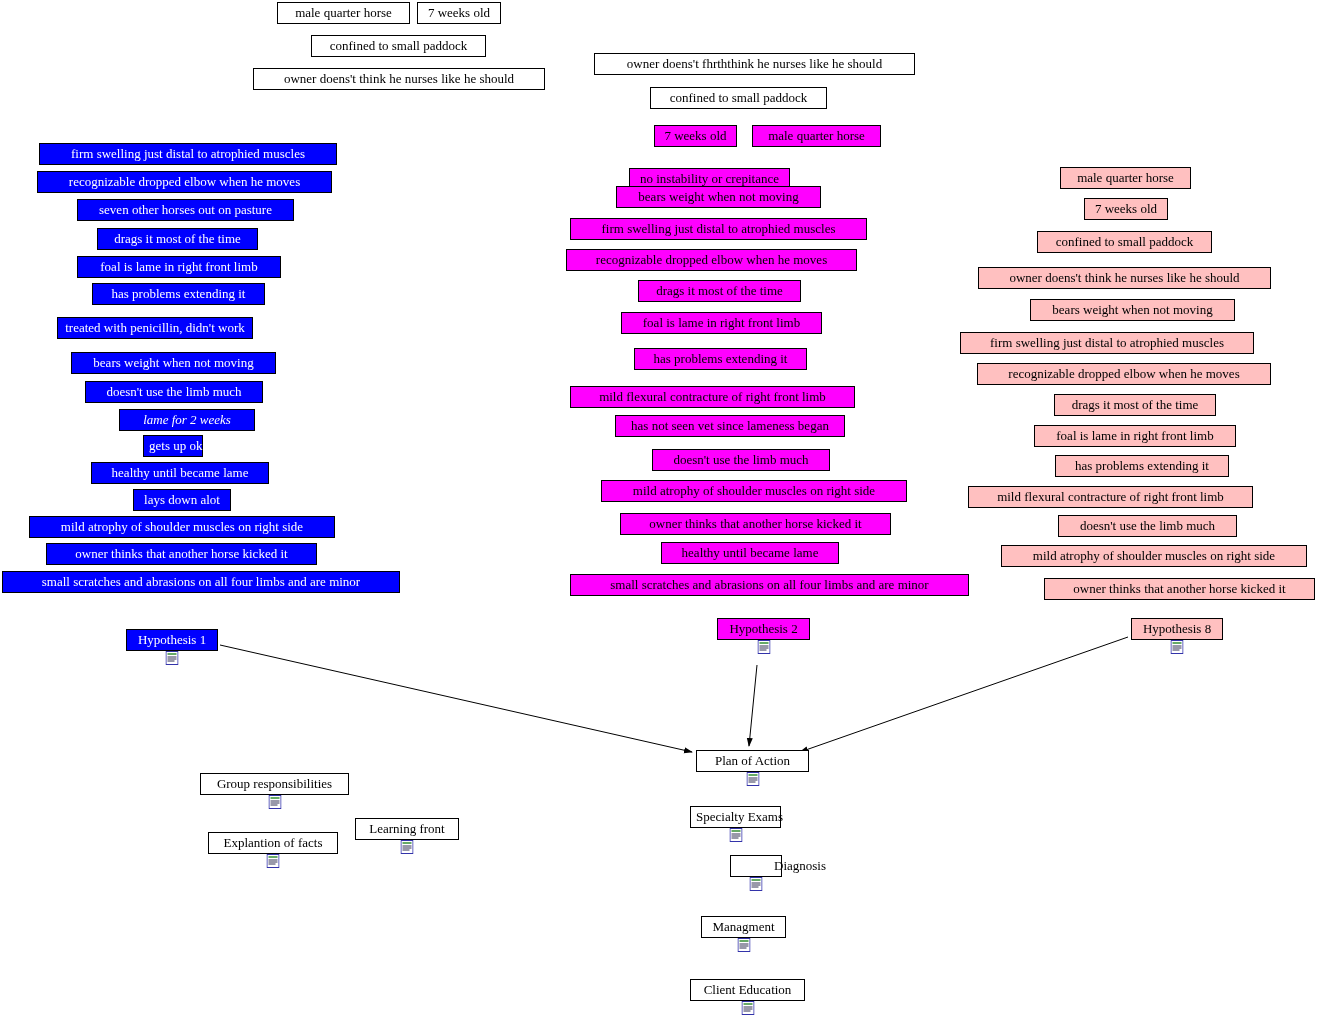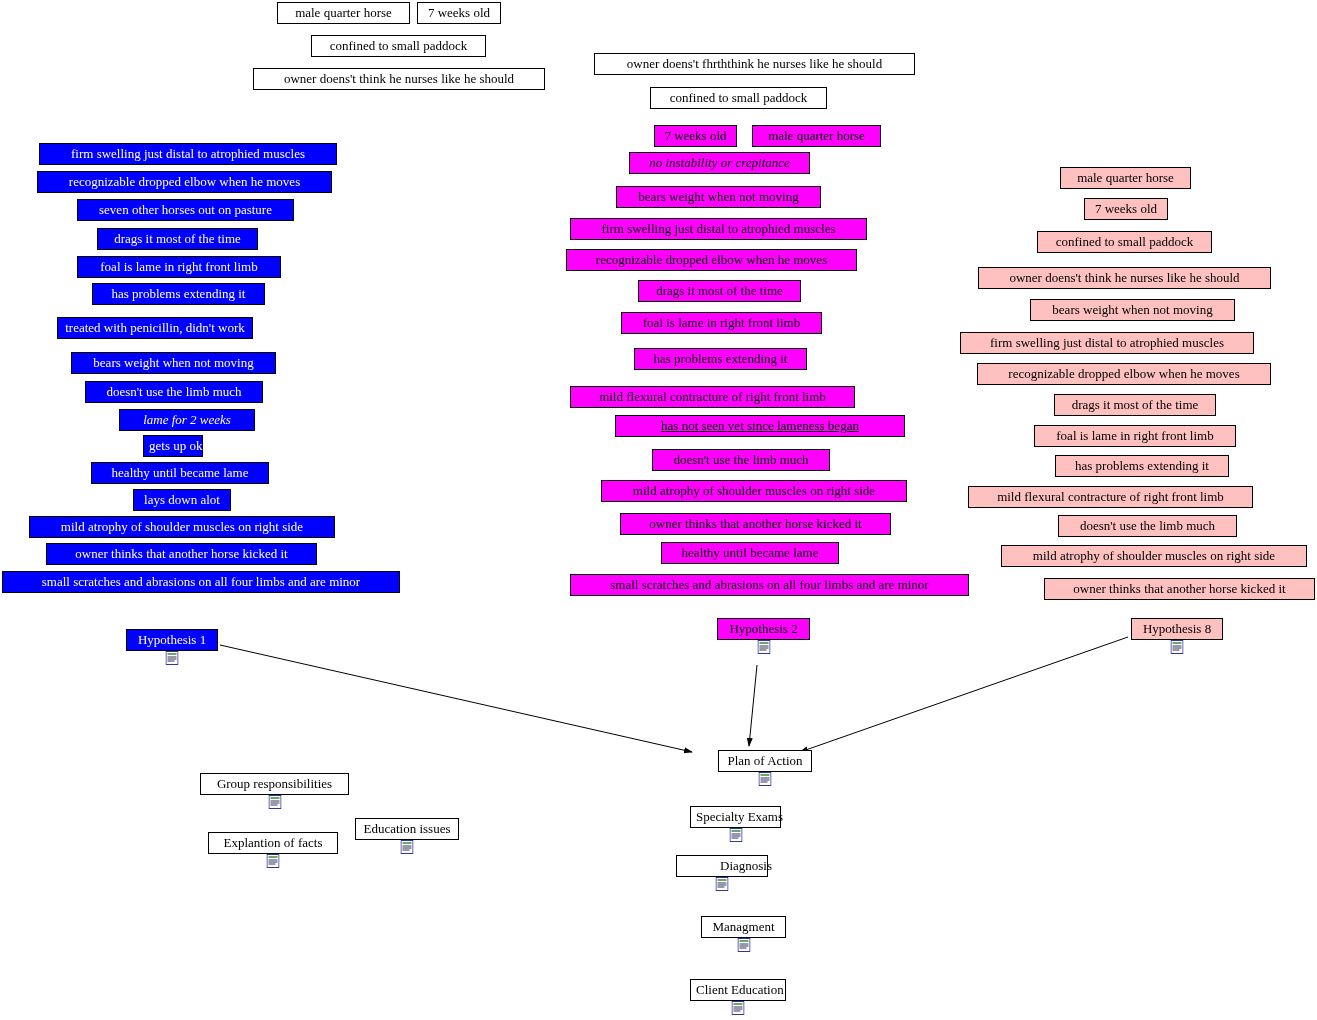--- a/index.html
+++ b/index.html
@@ -96,29 +96,29 @@
       <div class="node blue" style="left: 85px; top: 381px; width: 178px;"><span>doesn't use the limb much</span></div>
       <div class="node blue" style="left: 119px; top: 409px; width: 136px; font-style: italic;"><span>lame for 2 weeks</span></div>
       <div class="node blue" style="left: 143px; top: 435px; width: 60px;"><span>gets up ok</span></div>
       <div class="node blue" style="left: 91px; top: 462px; width: 178px;"><span>healthy until became lame</span></div>
       <div class="node blue" style="left: 133px; top: 489px; width: 98px;"><span>lays down alot</span></div>
       <div class="node blue" style="left: 29px; top: 516px; width: 306px;"><span>mild atrophy of shoulder muscles on right side</span></div>
       <div class="node blue" style="left: 46px; top: 543px; width: 271px;"><span>owner thinks that another horse kicked it</span></div>
       <div class="node blue" style="left: 2px; top: 571px; width: 398px;"><span>small scratches and abrasions on all four limbs and are minor</span></div>
       <div class="node magenta" style="left: 654px; top: 125px; width: 83px;"><span>7 weeks old</span></div>
       <div class="node magenta" style="left: 752px; top: 125px; width: 129px;"><span>male quarter horse</span></div>
-      <div class="node magenta" style="left: 629px; top: 152px; width: 181px; font-style: italic;"><span>no instability or crepitance</span></div>
+      <div class="node magenta" style="left: 629px; top: 168px; width: 161px;"><span>no instability or crepitance</span></div>
       <div class="node magenta" style="left: 616px; top: 186px; width: 205px;"><span>bears weight when not moving</span></div>
       <div class="node magenta" style="left: 570px; top: 218px; width: 297px;"><span>firm swelling just distal to atrophied muscles</span></div>
       <div class="node magenta" style="left: 566px; top: 249px; width: 291px;"><span>recognizable dropped elbow when he moves</span></div>
       <div class="node magenta" style="left: 638px; top: 280px; width: 163px;"><span>drags it most of the time</span></div>
       <div class="node magenta" style="left: 621px; top: 312px; width: 201px;"><span>foal is lame in right front limb</span></div>
       <div class="node magenta" style="left: 634px; top: 348px; width: 173px;"><span>has problems extending it</span></div>
       <div class="node magenta" style="left: 570px; top: 386px; width: 285px;"><span>mild flexural contracture of right front limb</span></div>
-      <div class="node magenta" style="left: 615px; top: 415px; width: 290px; text-decoration: underline;"><span>has not seen vet since lameness began</span></div>
+      <div class="node magenta" style="left: 615px; top: 415px; width: 230px;"><span>has not seen vet since lameness began</span></div>
       <div class="node magenta" style="left: 652px; top: 449px; width: 178px;"><span>doesn't use the limb much</span></div>
       <div class="node magenta" style="left: 601px; top: 480px; width: 306px;"><span>mild atrophy of shoulder muscles on right side</span></div>
       <div class="node magenta" style="left: 620px; top: 513px; width: 271px;"><span>owner thinks that another horse kicked it</span></div>
       <div class="node magenta" style="left: 661px; top: 542px; width: 178px;"><span>healthy until became lame</span></div>
       <div class="node magenta" style="left: 570px; top: 574px; width: 399px;"><span>small scratches and abrasions on all four limbs and are minor</span></div>
       <div class="node pink" style="left: 1060px; top: 167px; width: 131px;"><span>male quarter horse</span></div>
       <div class="node pink" style="left: 1084px; top: 198px; width: 84px;"><span>7 weeks old</span></div>
       <div class="node pink" style="left: 1037px; top: 231px; width: 175px;"><span>confined to small paddock</span></div>
       <div class="node pink" style="left: 978px; top: 267px; width: 293px;"><span>owner doens't think he nurses like he should</span></div>
       <div class="node pink" style="left: 1030px; top: 299px; width: 205px;"><span>bears weight when not moving</span></div>
@@ -145,63 +145,63 @@
   <line x1="2" y1="8" x2="11" y2="8" stroke="#333355" stroke-width="1"></line>
   <line x1="2" y1="10" x2="9" y2="10" stroke="#333355" stroke-width="1"></line>
 </svg></div>
       <div class="node pink" style="left: 1131px; top: 618px; width: 92px;"><span>Hypothesis 8</span><svg class="doc-icon" viewBox="0 0 13 14" xmlns="http://www.w3.org/2000/svg">
   <rect x="0.5" y="0.5" width="12" height="13" fill="#ffffff" stroke="#3333aa" stroke-width="1"></rect>
   <rect x="2" y="2" width="9" height="2" fill="#66aa66"></rect>
   <line x1="2" y1="6" x2="11" y2="6" stroke="#333355" stroke-width="1"></line>
   <line x1="2" y1="8" x2="11" y2="8" stroke="#333355" stroke-width="1"></line>
   <line x1="2" y1="10" x2="9" y2="10" stroke="#333355" stroke-width="1"></line>
 </svg></div>
-      <div class="node plain" style="left: 696px; top: 750px; width: 94px; margin-left: 22px;"><span>Plan of Action</span><svg class="doc-icon" viewBox="0 0 13 14" xmlns="http://www.w3.org/2000/svg">
+      <div class="node plain" style="left: 696px; top: 750px; width: 113px;"><span>Plan of Action</span><svg class="doc-icon" viewBox="0 0 13 14" xmlns="http://www.w3.org/2000/svg">
   <rect x="0.5" y="0.5" width="12" height="13" fill="#ffffff" stroke="#3333aa" stroke-width="1"></rect>
   <rect x="2" y="2" width="9" height="2" fill="#66aa66"></rect>
   <line x1="2" y1="6" x2="11" y2="6" stroke="#333355" stroke-width="1"></line>
   <line x1="2" y1="8" x2="11" y2="8" stroke="#333355" stroke-width="1"></line>
   <line x1="2" y1="10" x2="9" y2="10" stroke="#333355" stroke-width="1"></line>
 </svg></div>
       <div class="node plain" style="left: 690px; top: 806px; width: 91px;"><span>Specialty Exams</span><svg class="doc-icon" viewBox="0 0 13 14" xmlns="http://www.w3.org/2000/svg">
   <rect x="0.5" y="0.5" width="12" height="13" fill="#ffffff" stroke="#3333aa" stroke-width="1"></rect>
   <rect x="2" y="2" width="9" height="2" fill="#66aa66"></rect>
   <line x1="2" y1="6" x2="11" y2="6" stroke="#333355" stroke-width="1"></line>
   <line x1="2" y1="8" x2="11" y2="8" stroke="#333355" stroke-width="1"></line>
   <line x1="2" y1="10" x2="9" y2="10" stroke="#333355" stroke-width="1"></line>
 </svg></div>
-      <div class="node plain" style="left: 676px; top: 855px; width: 92px; padding-left: 43px;"><span>Diagnosis</span><svg class="doc-icon" viewBox="0 0 13 14" xmlns="http://www.w3.org/2000/svg">
+      <div class="node plain" style="left: 730px; top: 855px; width: 52px; padding-left: 43px;"><span>Diagnosis</span><svg class="doc-icon" viewBox="0 0 13 14" xmlns="http://www.w3.org/2000/svg">
   <rect x="0.5" y="0.5" width="12" height="13" fill="#ffffff" stroke="#3333aa" stroke-width="1"></rect>
   <rect x="2" y="2" width="9" height="2" fill="#66aa66"></rect>
   <line x1="2" y1="6" x2="11" y2="6" stroke="#333355" stroke-width="1"></line>
   <line x1="2" y1="8" x2="11" y2="8" stroke="#333355" stroke-width="1"></line>
   <line x1="2" y1="10" x2="9" y2="10" stroke="#333355" stroke-width="1"></line>
 </svg></div>
       <div class="node plain" style="left: 701px; top: 916px; width: 85px;"><span>Managment</span><svg class="doc-icon" viewBox="0 0 13 14" xmlns="http://www.w3.org/2000/svg">
   <rect x="0.5" y="0.5" width="12" height="13" fill="#ffffff" stroke="#3333aa" stroke-width="1"></rect>
   <rect x="2" y="2" width="9" height="2" fill="#66aa66"></rect>
   <line x1="2" y1="6" x2="11" y2="6" stroke="#333355" stroke-width="1"></line>
   <line x1="2" y1="8" x2="11" y2="8" stroke="#333355" stroke-width="1"></line>
   <line x1="2" y1="10" x2="9" y2="10" stroke="#333355" stroke-width="1"></line>
 </svg></div>
-      <div class="node plain" style="left: 690px; top: 979px; width: 96px;"><span>Client Education</span><svg class="doc-icon" viewBox="0 0 13 14" xmlns="http://www.w3.org/2000/svg">
+      <div class="node plain" style="left: 690px; top: 979px; width: 115px;"><span>Client Education</span><svg class="doc-icon" viewBox="0 0 13 14" xmlns="http://www.w3.org/2000/svg">
   <rect x="0.5" y="0.5" width="12" height="13" fill="#ffffff" stroke="#3333aa" stroke-width="1"></rect>
   <rect x="2" y="2" width="9" height="2" fill="#66aa66"></rect>
   <line x1="2" y1="6" x2="11" y2="6" stroke="#333355" stroke-width="1"></line>
   <line x1="2" y1="8" x2="11" y2="8" stroke="#333355" stroke-width="1"></line>
   <line x1="2" y1="10" x2="9" y2="10" stroke="#333355" stroke-width="1"></line>
 </svg></div>
       <div class="node plain" style="left: 200px; top: 773px; width: 149px;"><span>Group responsibilities</span><svg class="doc-icon" viewBox="0 0 13 14" xmlns="http://www.w3.org/2000/svg">
   <rect x="0.5" y="0.5" width="12" height="13" fill="#ffffff" stroke="#3333aa" stroke-width="1"></rect>
   <rect x="2" y="2" width="9" height="2" fill="#66aa66"></rect>
   <line x1="2" y1="6" x2="11" y2="6" stroke="#333355" stroke-width="1"></line>
   <line x1="2" y1="8" x2="11" y2="8" stroke="#333355" stroke-width="1"></line>
   <line x1="2" y1="10" x2="9" y2="10" stroke="#333355" stroke-width="1"></line>
 </svg></div>
-      <div class="node plain" style="left: 355px; top: 818px; width: 104px;"><span>Education issues</span><svg class="doc-icon" viewBox="0 0 13 14" xmlns="http://www.w3.org/2000/svg">
+      <div class="node plain" style="left: 355px; top: 818px; width: 104px;"><span>Learning front</span><svg class="doc-icon" viewBox="0 0 13 14" xmlns="http://www.w3.org/2000/svg">
   <rect x="0.5" y="0.5" width="12" height="13" fill="#ffffff" stroke="#3333aa" stroke-width="1"></rect>
   <rect x="2" y="2" width="9" height="2" fill="#66aa66"></rect>
   <line x1="2" y1="6" x2="11" y2="6" stroke="#333355" stroke-width="1"></line>
   <line x1="2" y1="8" x2="11" y2="8" stroke="#333355" stroke-width="1"></line>
   <line x1="2" y1="10" x2="9" y2="10" stroke="#333355" stroke-width="1"></line>
 </svg></div>
       <div class="node plain" style="left: 208px; top: 832px; width: 130px;"><span>Explantion of facts</span><svg class="doc-icon" viewBox="0 0 13 14" xmlns="http://www.w3.org/2000/svg">
   <rect x="0.5" y="0.5" width="12" height="13" fill="#ffffff" stroke="#3333aa" stroke-width="1"></rect>
   <rect x="2" y="2" width="9" height="2" fill="#66aa66"></rect>
   <line x1="2" y1="6" x2="11" y2="6" stroke="#333355" stroke-width="1"></line>

